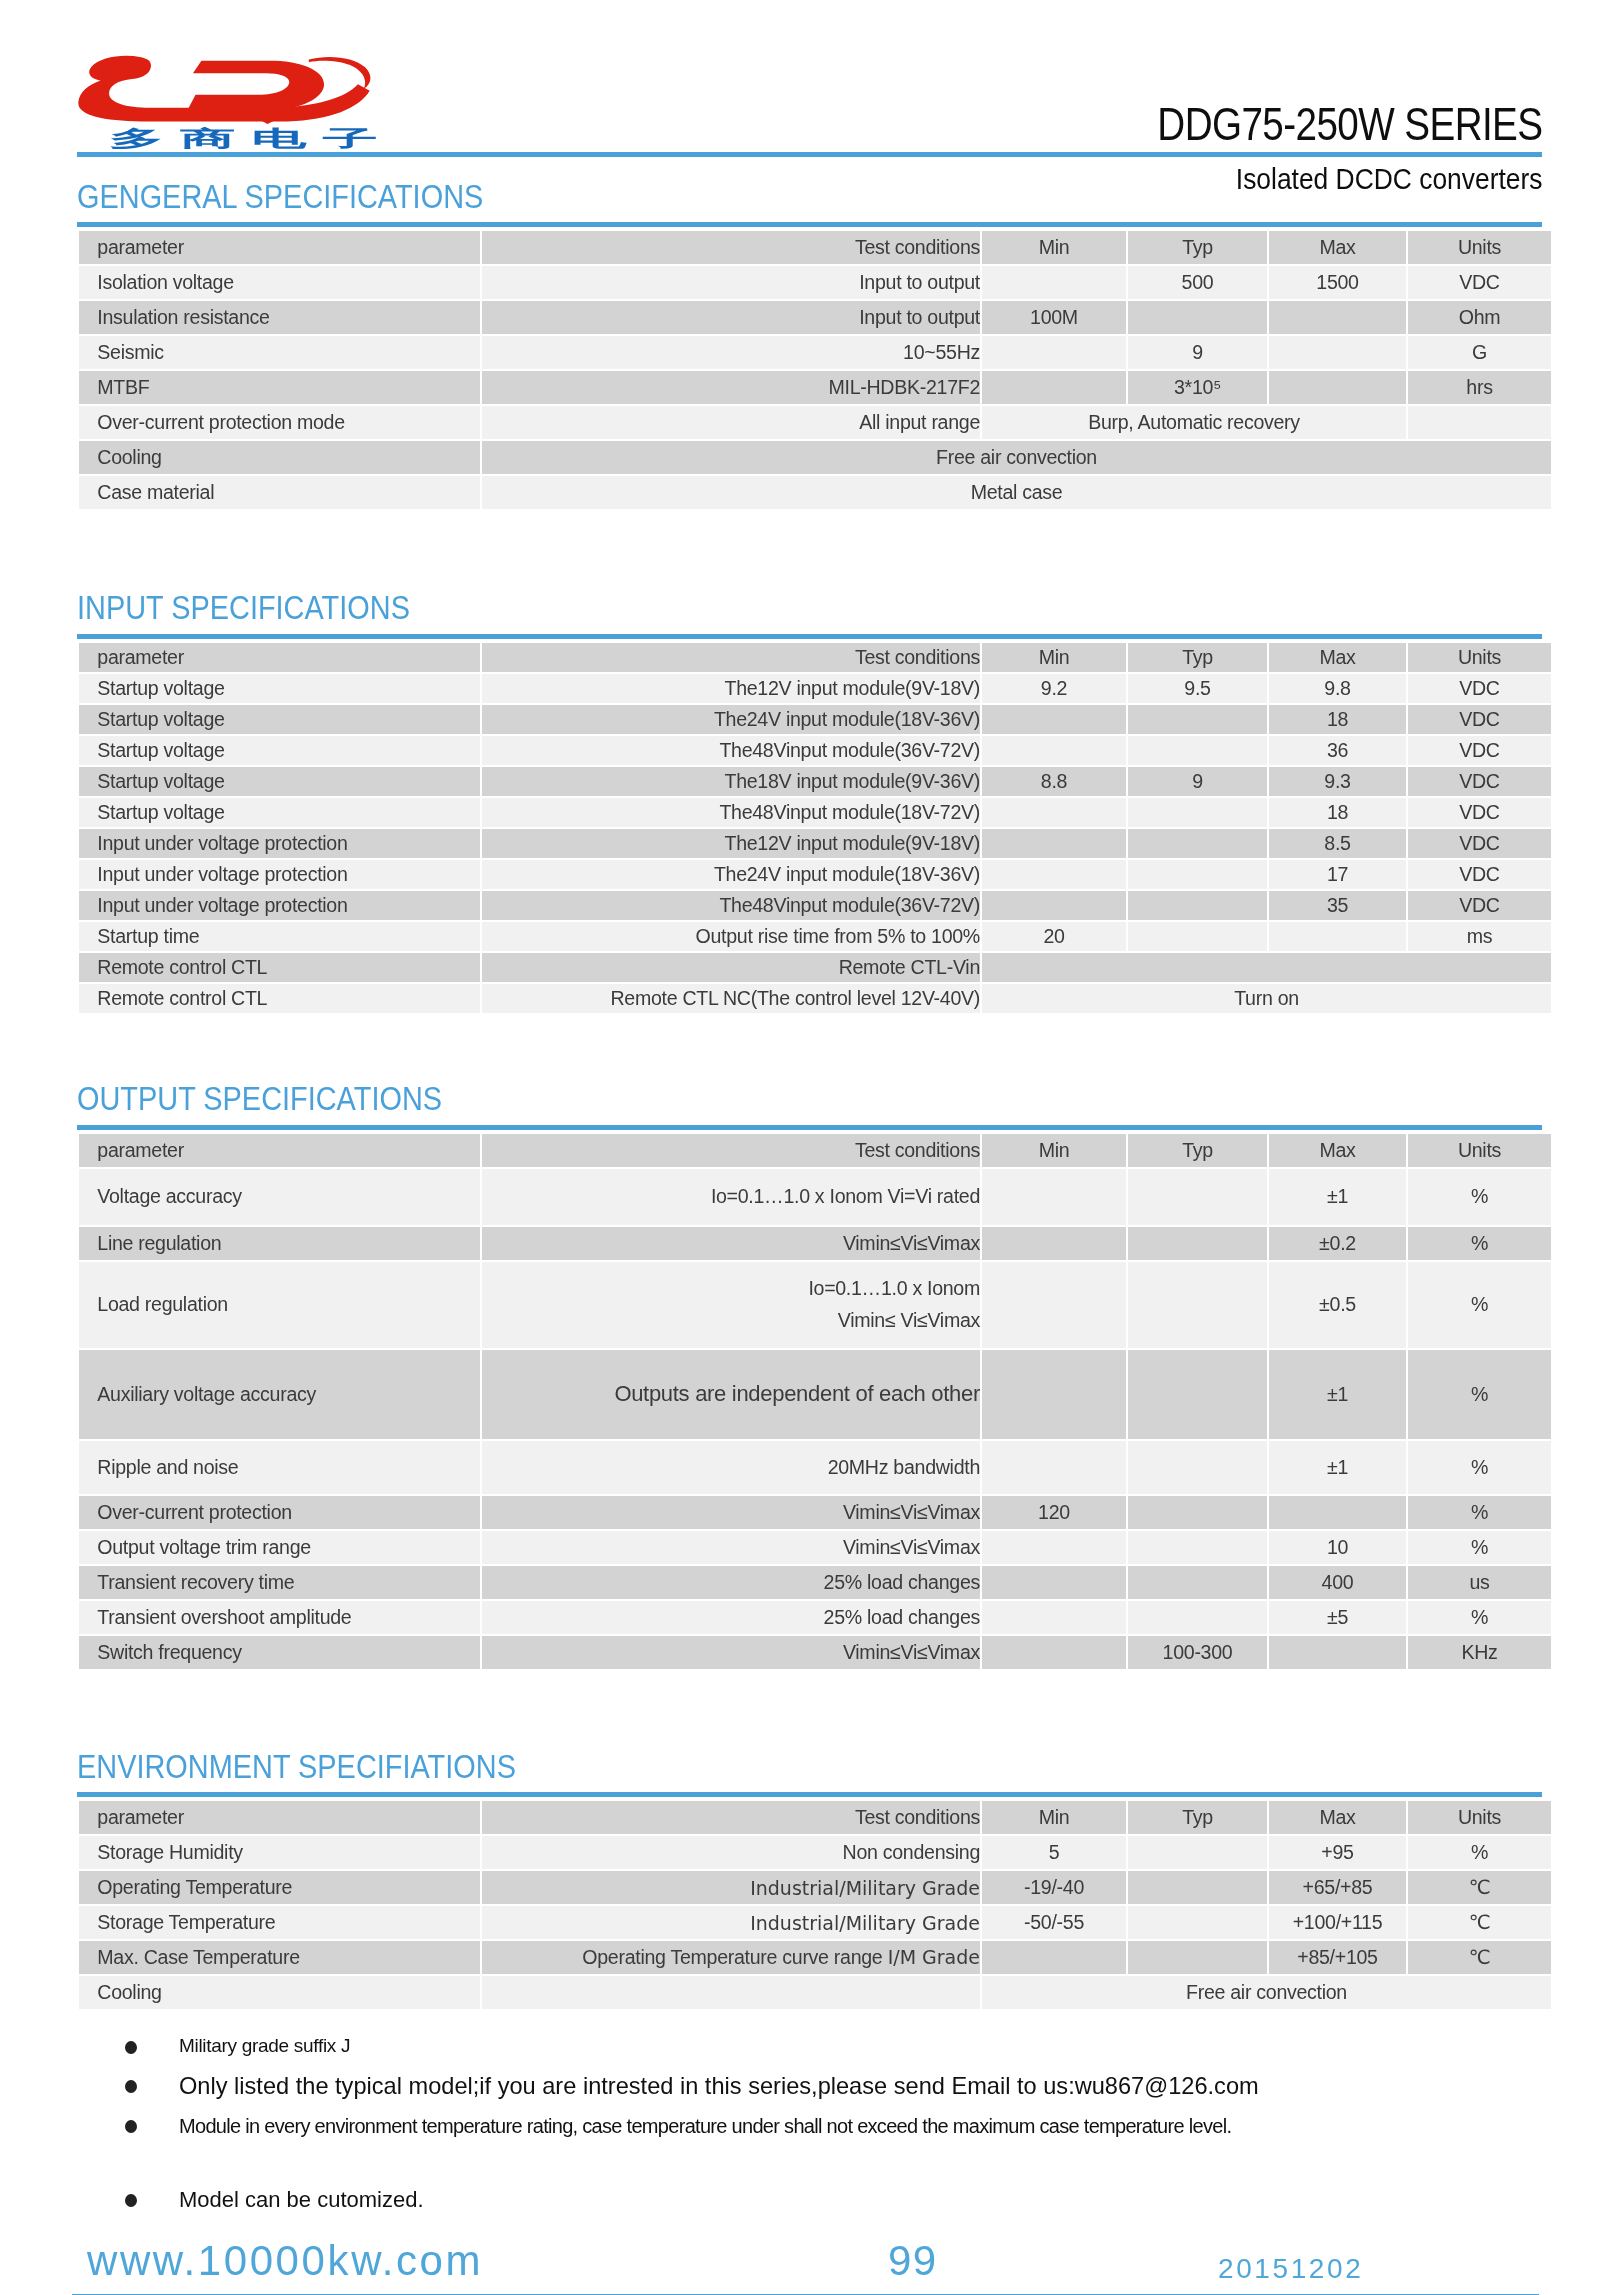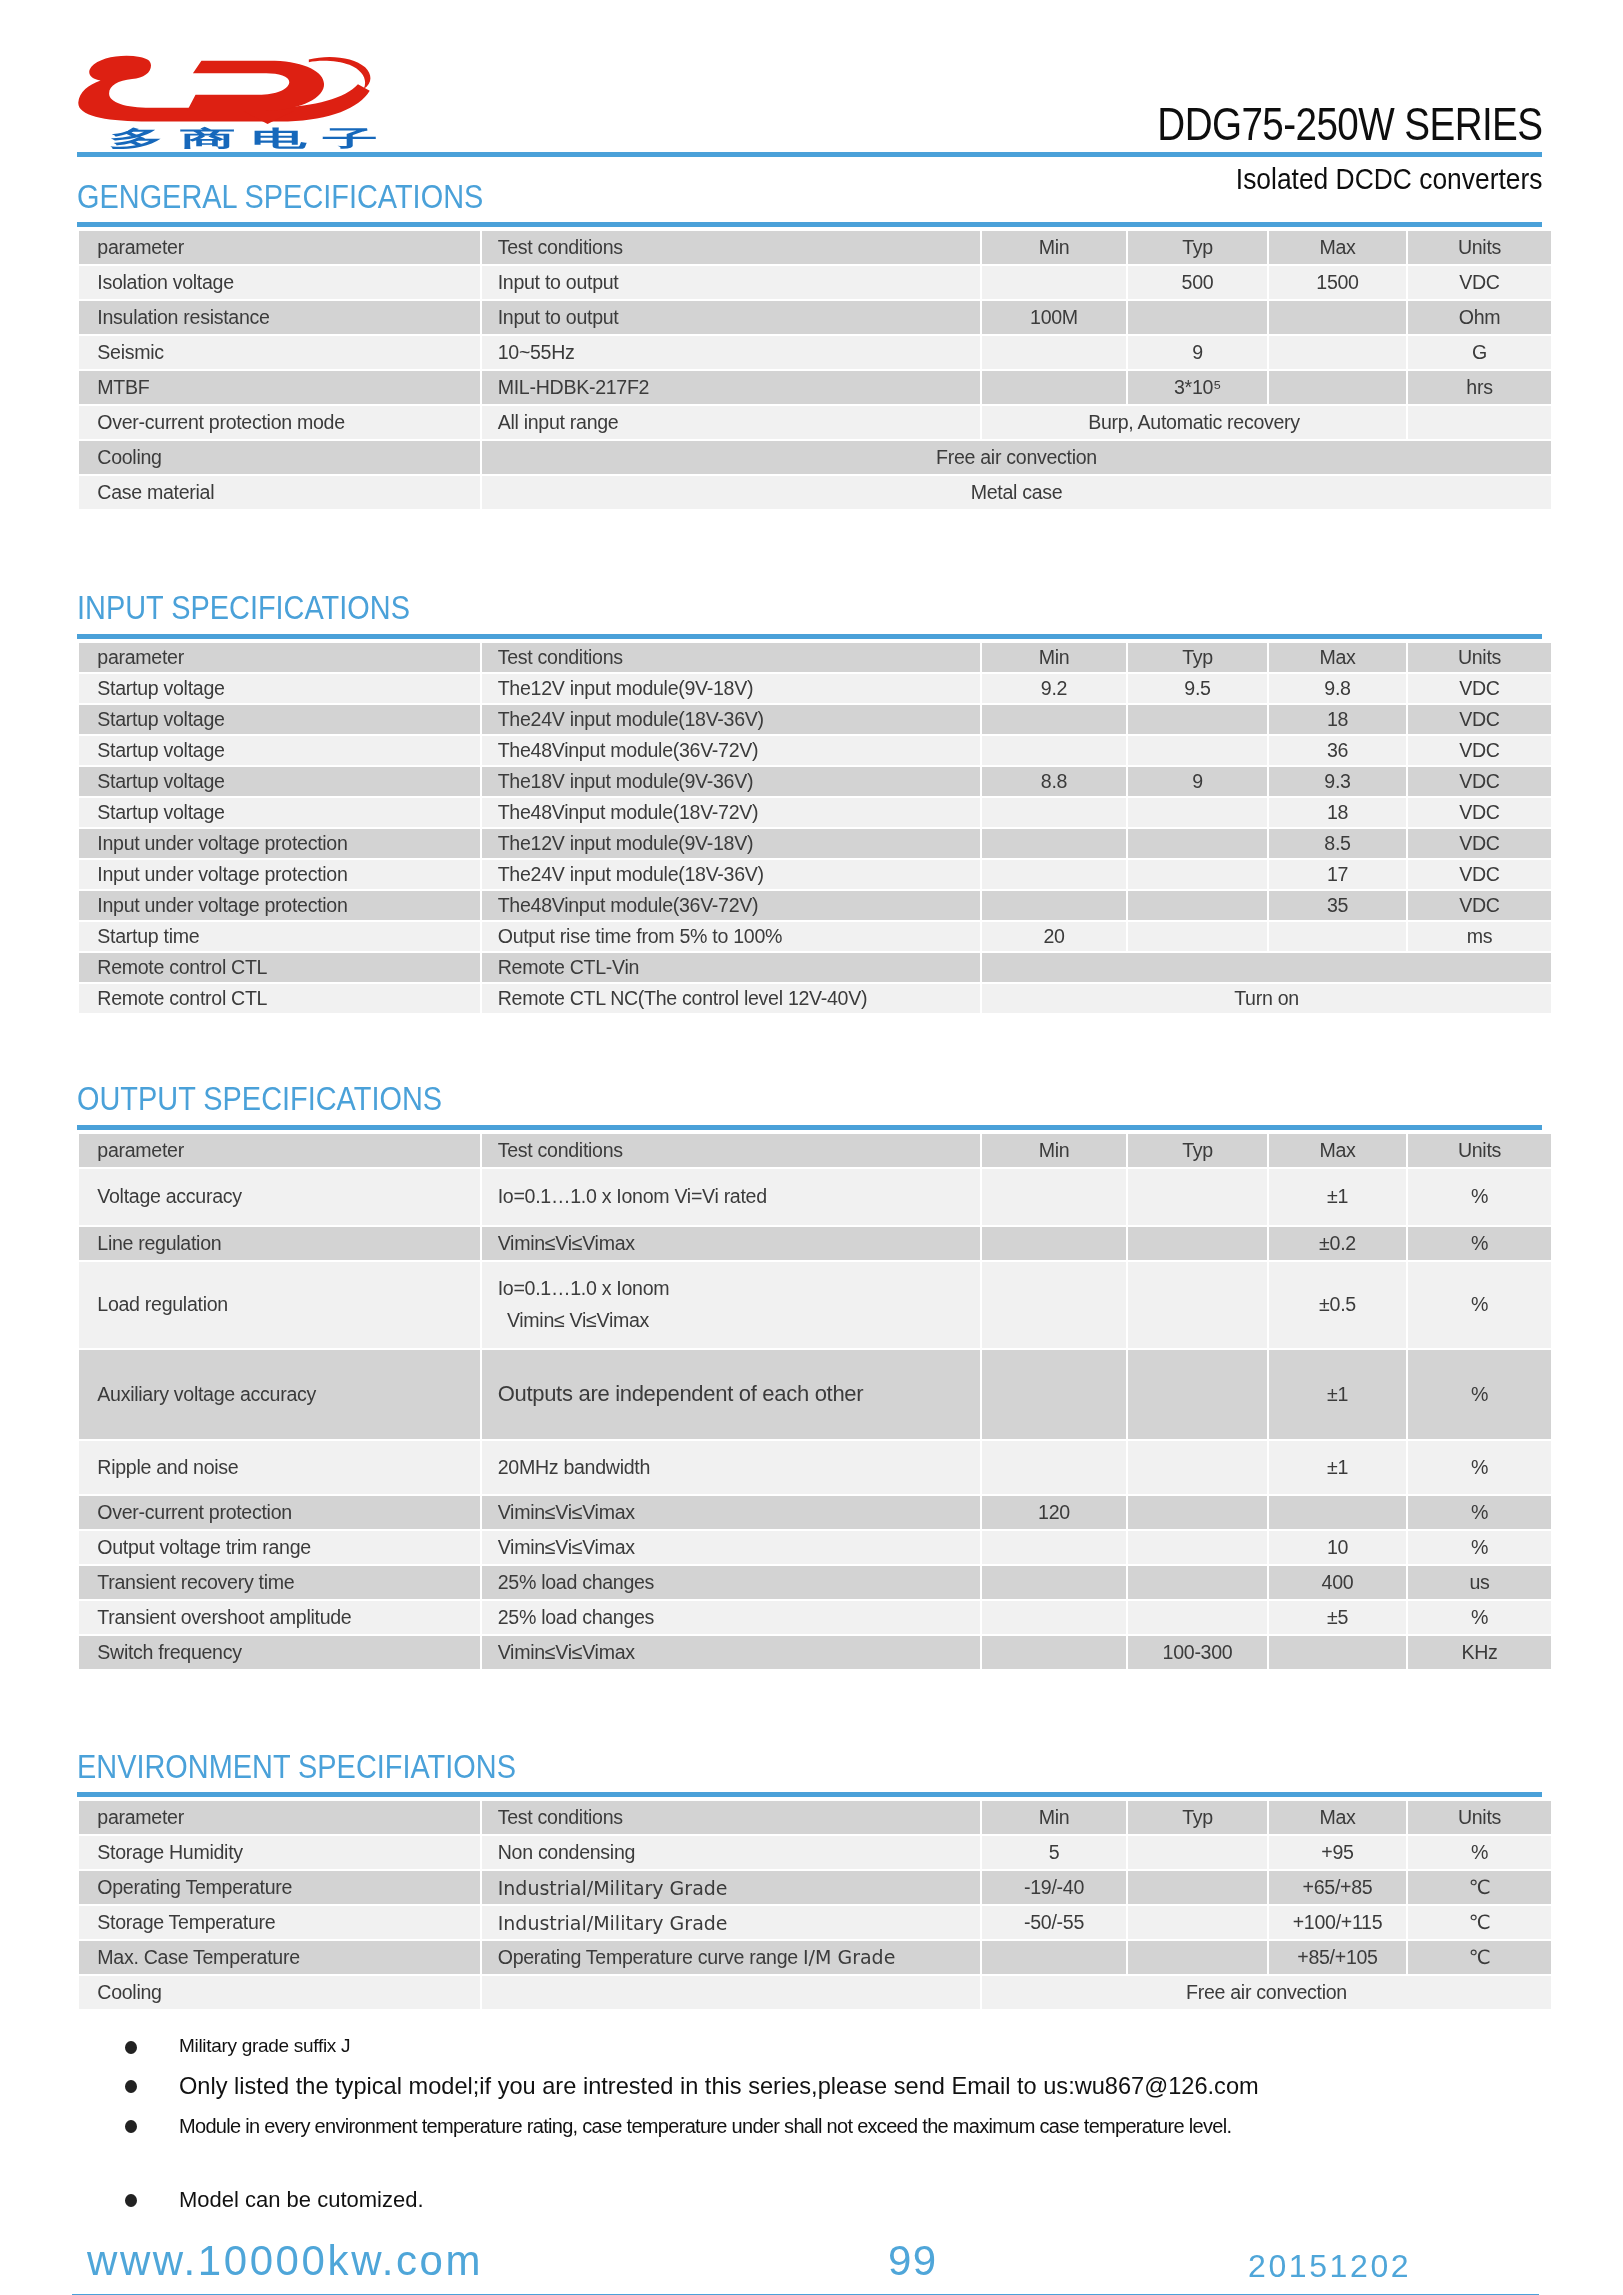--- a/index.html
+++ b/index.html
@@ -33,21 +33,21 @@
   .section-heading {
     font-size:34px; line-height:39px; color:#4aa1d9; letter-spacing:0px;
     transform:scaleX(0.85); transform-origin:left center; white-space:nowrap;
   }
   .section-rule { margin-top:6.5px; height:5.2px; background:#4aa1d9; }
   table.spec { border-collapse:separate; border-spacing:2.6px; table-layout:fixed; width:1465px; margin-top:2px; }
   td { vertical-align:middle; font-size:19.6px; letter-spacing:-0.3px; overflow:hidden; }
   td.shade-dark  { background:#d3d3d3; }
   td.shade-light { background:#f1f1f1; }
   td.c-param { padding-left:18.3px; }
-  td.c-test  { padding-left:15.7px; }
+  td.c-test  { padding-left:15.7px;text-align:right; }
   td.c-val   { text-align:center; }
   td.c-merge { text-align:center; }
   .wide { font-family:"DejaVu Sans",sans-serif; font-size:19px; letter-spacing:0; }
   .lg   { font-size:22px; }
   .tline { display:block; }
   .tline + .tline { margin-top:9.2px; padding-left:9.2px; }
 
   
   .notes { margin-top:22px; list-style:none; }
   .note { position:relative; padding-left:102px; color:#111; }
@@ -57,21 +57,21 @@
   }
   .note-sm  { font-size:19px; line-height:26px; margin-bottom:11.8px; letter-spacing:-0.3px; }
   .note-lg  { font-size:23.6px; line-height:30px; margin-bottom:11.8px; }
   .note-cond{ font-size:20px; line-height:26px; margin-bottom:15.7px; letter-spacing:-0.7px; }
   .note-md  { font-size:22px; line-height:29px;margin-top:46px; }
 
   
   .page-footer { position:relative; margin-top:21px; margin-left:72px; width:1467px; height:59px; }
   .page-footer .site { position:absolute; left:15px; bottom:9.2px; font-size:42px; letter-spacing:2.6px; color:#4fa6d9; }
   .page-footer .pageno { position:absolute; left:816px; bottom:9.2px; font-size:42px; letter-spacing:1.3px; color:#4fa6d9; }
-  .page-footer .date { position:absolute; left:1176px; bottom:9.2px; font-size:32px; letter-spacing:2.6px; color:#4fa6d9; }
+  .page-footer .date { position:absolute; left:1146px; bottom:9.2px; font-size:28px; letter-spacing:2.6px; color:#4fa6d9; }
   .footer-rule { margin-left:72px; width:1467px; height:6.5px; background:#4aa1d9; }
 </style>
 </head>
 <body>
 
 <div class="page-header">
   <svg class="logo-mark" viewBox="0 0 452 106" preserveAspectRatio="none" aria-hidden="true">
     <path fill="#dd2012" d="M96,3 C68,-2 34,4 22,18 C14,28 21,37 36,39 C18,45 3,57 2,73 C1,93 40,101 98,102 L322,102 C386,100 431,82 447,55 L429,45 C410,67 362,79 306,81 L112,81 C74,81 49,73 49,59 C49,47 63,39 84,37 C102,35 113,27 113,16 C113,8 106,5 96,3 Z"></path>
     <path fill="#dd2012" d="M190,9 L302,9 C354,11 384,30 376,52 C368,74 324,86 286,86 L168,86 L181,61 L277,61 C305,61 322,53 324,43 C326,33 309,28 289,28 L177,28 Z"></path>
     <path fill="#dd2012" d="M254,86 L330,86 L291,106 Z"></path>

